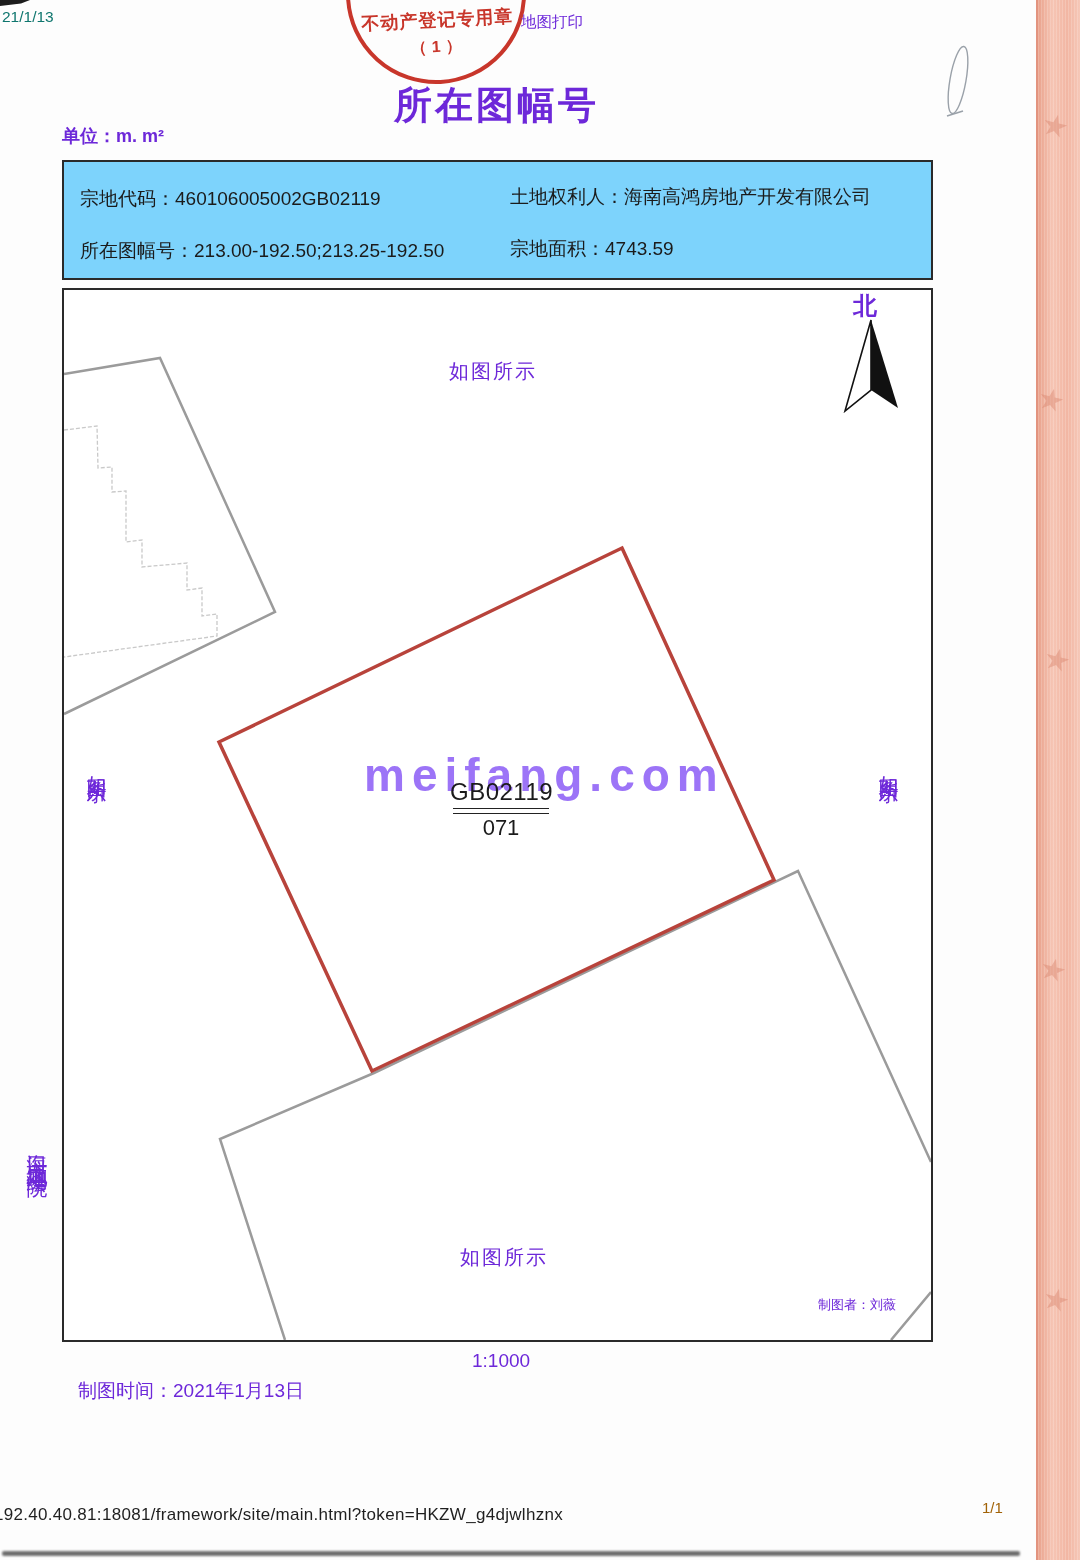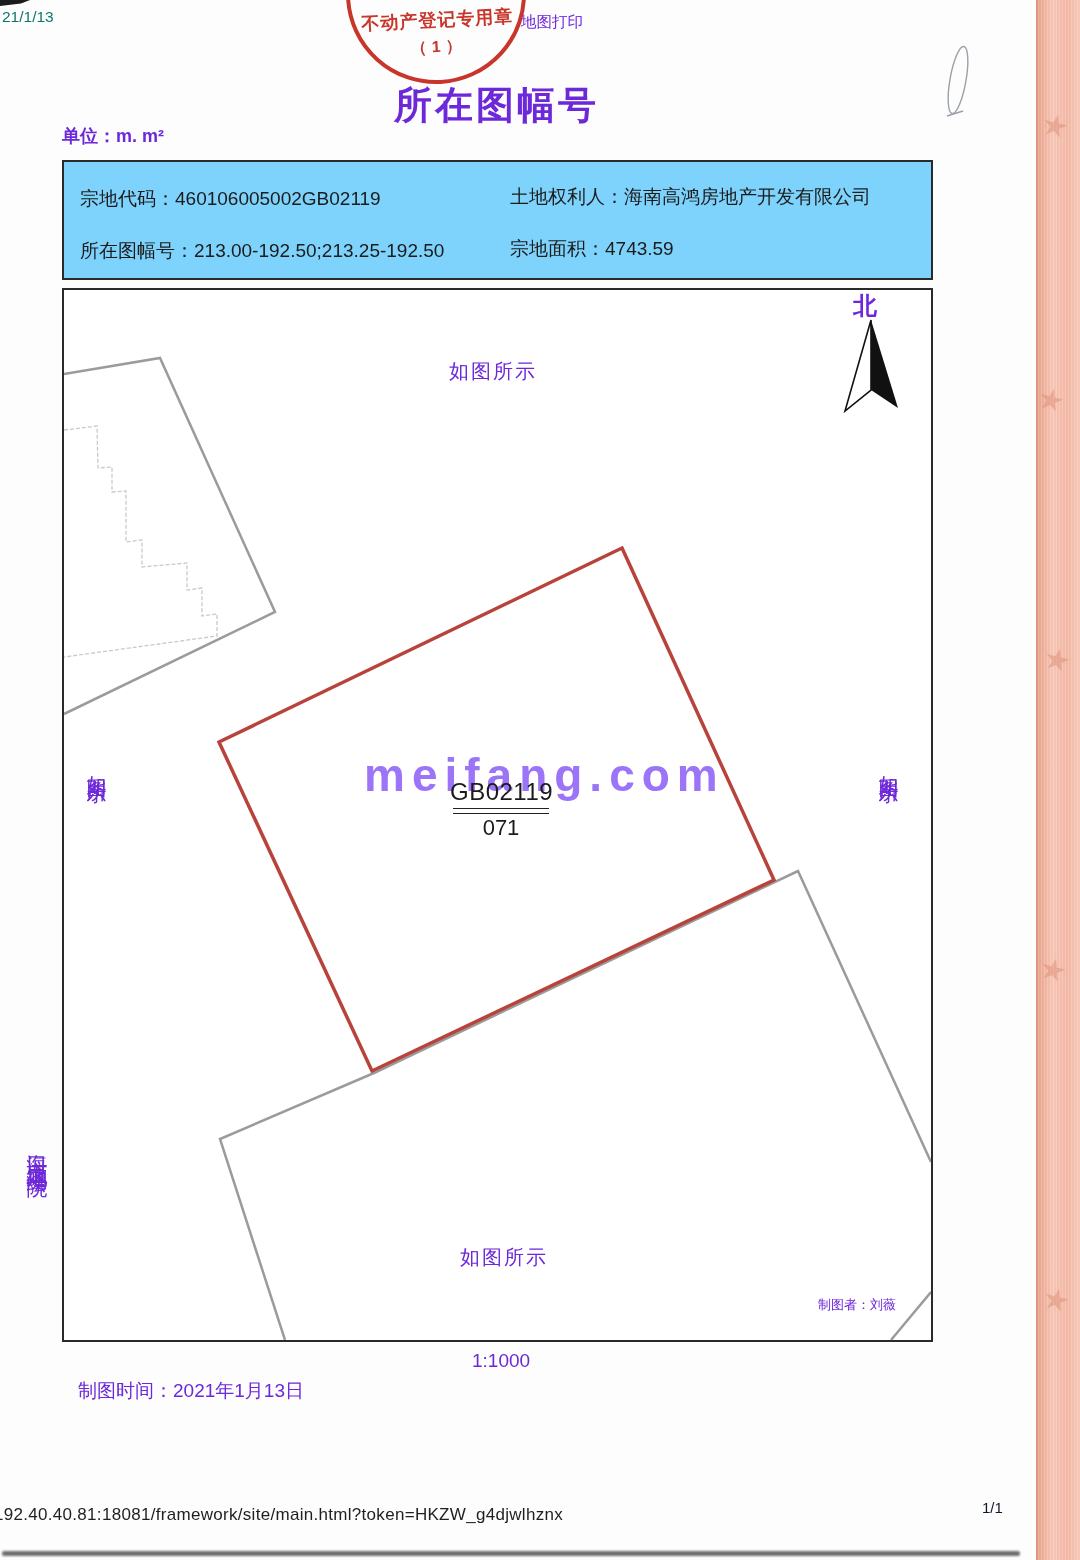--- a/index.html
+++ b/index.html
@@ -47,21 +47,21 @@
   .fraction-bar{height:4px;margin:2px 3px 1px 3px;border-top:1.6px solid #222;
                 border-bottom:1.6px solid #222;}
   .parcel-sub{font-size:22px;font-weight:500;}
   
   .institute{left:23px;top:1138px;font-size:21px;font-weight:500;
              writing-mode:vertical-rl;text-orientation:upright;letter-spacing:3px;}
   .foot-time{left:78px;top:1350px;font-size:19px;font-weight:500;margin-top:28px;}
   .foot-scale{left:472px;top:1350px;font-size:19px;font-weight:500;}
   .foot-author{left:818px;top:1296px;font-size:13px;font-weight:400;}
   .url-line{left:-6px;top:1505px;font-size:17px;letter-spacing:.3px;color:#1f1f1f;}
-  .page-num{left:982px;top:1499px;font-size:15px;color:#0f172a;}
+  .page-num{left:982px;top:1499px;font-size:15px;color:#a16207;}
   
   .pink-strip{position:absolute;right:0;top:0;width:42px;height:1560px;
       background:linear-gradient(to right,#e9a28c,#f6c5b4 35%,#f2b6a3 70%,#f6c8b8);
       border-left:2px solid #e29골;
       border-left:2px solid #e2937e;}
   .pink-strip .tex{position:absolute;inset:0;
       background:repeating-linear-gradient(to right,rgba(255,255,255,.18) 0 1px,rgba(0,0,0,0) 1px 3px);}
   .star{position:absolute;font-size:30px;color:rgba(214,124,100,.38);transform:rotate(14deg);}
   .bottom-strip{position:absolute;left:2px;top:1551px;width:1018px;height:5px;
       background:#555;filter:blur(1.2px);border-radius:2px;opacity:.85;}

